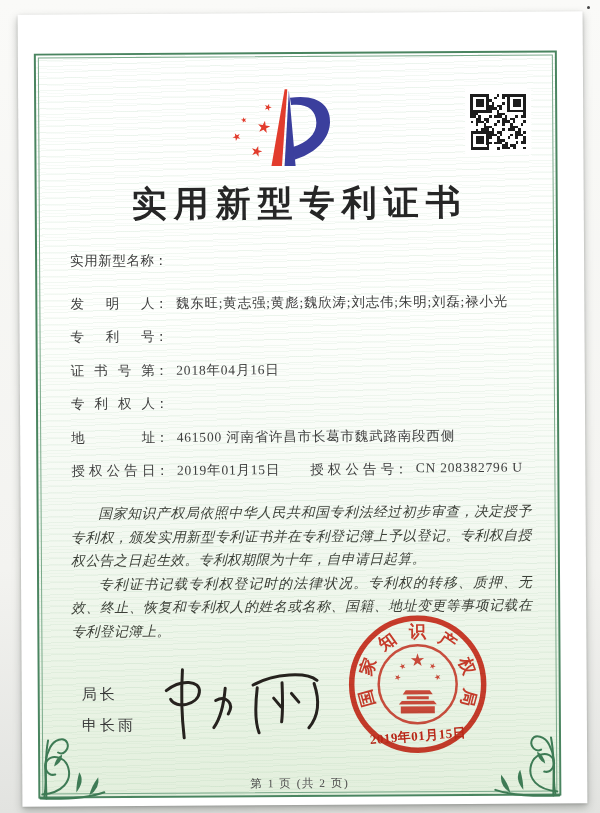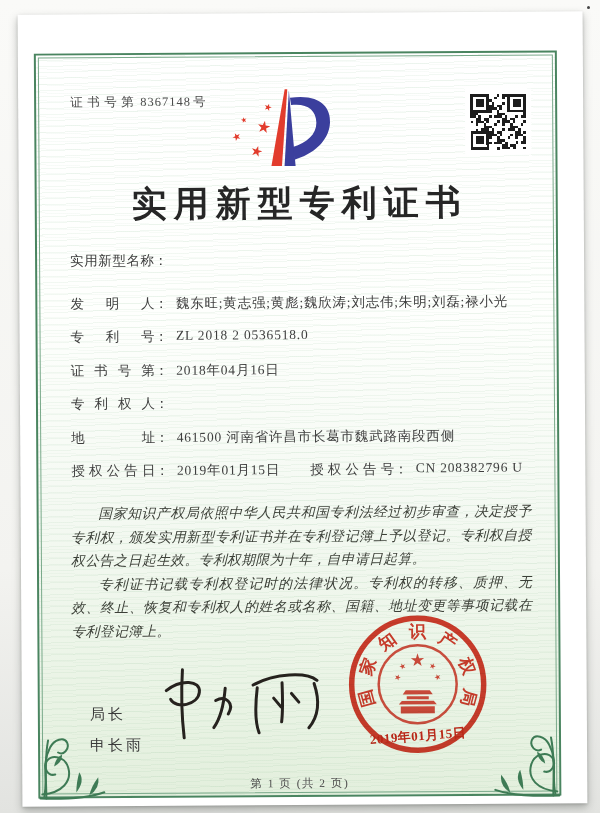--- a/index.html
+++ b/index.html
@@ -33,22 +33,22 @@
   .row.first{margin-bottom:9px;}
   .flabel{display:inline-block;width:84px;text-align:justify;text-align-last:justify;letter-spacing:0;}
   .colon{margin:0 8px 0 0;}
   .fvalue{letter-spacing:0.8px;white-space:nowrap;}
   .grant-gap{width:30px;flex:none;}
 
   .paragraphs{position:absolute;left:32px;right:26px;top:447px;
     font-size:13.8px;line-height:23.5px;color:#3c4038;font-style:italic;letter-spacing:0.4px;}
   .paragraphs p{margin:0;text-indent:2em;text-align:justify;}
 
-  .signer{position:absolute;left:50px;top:630px;font-size:15px;color:#3a3a3a;
-    font-family:Liberation Sans, sans-serif;letter-spacing:3px;margin-top:20px;}
+  .signer{position:absolute;left:42px;top:630px;font-size:15px;color:#3a3a3a;
+    font-family:Liberation Sans, sans-serif;letter-spacing:3px;}
   .signer div{margin-bottom:12px;}
   .signature{position:absolute;left:112px;top:605px;transform:rotate(-2deg);}
 
   .seal{position:absolute;left:303px;top:556px;width:150px;height:150px;mix-blend-mode:multiply;}
   .seal svg{opacity:.93;}
   .seal-date{position:absolute;left:0;width:150px;top:118px;text-align:center;
     color:#cf2a1b;font-size:13px;font-weight:700;letter-spacing:0.5px;transform:rotate(-4deg);}
 
   .flourish{position:absolute;bottom:-5px;}
   .flourish.left{left:-6px;}
@@ -60,23 +60,20 @@
 </head>
 <body>
 
 <div class="photo">
   <div class="speck"></div>
 
   <div class="paper">
     <div class="frame">
       <div class="inner">
 
-        <div class="cert-no">
-          <span class="sp">证书号第</span><span class="num">8367148</span><span class="sp">号</span>
-        </div>
 
         <svg class="logo" width="150" height="84" viewBox="0 0 130 80">
           <defs>
             <polygon id="star" points="0,-1 0.225,-0.309 0.951,-0.309 0.363,0.118 0.588,0.809 0,0.382 -0.588,0.809 -0.363,0.118 -0.951,-0.309 -0.225,-0.309"></polygon>
           </defs>
           <g fill="#e23c2d">
             <use href="#star" transform="translate(41,22) rotate(18) scale(3.6)"></use>
             <use href="#star" transform="translate(18,34) rotate(-14) scale(2.8)"></use>
             <use href="#star" transform="translate(37,41) rotate(10) scale(6.2)"></use>
             <use href="#star" transform="translate(11,50) rotate(-26) scale(4.0)"></use>
@@ -117,21 +114,20 @@
               <span class="colon">：</span>
           </div>
           <div class="row">
             <span class="flabel">发明人</span>
               <span class="colon">：</span>
             <span class="fvalue">魏东旺;黄志强;黄彪;魏欣涛;刘志伟;朱明;刘磊;禄小光</span>
           </div>
           <div class="row">
             <span class="flabel">专利号</span>
               <span class="colon">：</span>
-            <span class="fvalue">ZL 2018 2 0536518.0</span>
           </div>
           <div class="row">
             <span class="flabel">证书号第</span>
               <span class="colon">：</span>
             <span class="fvalue">2018年04月16日</span>
           </div>
           <div class="row">
             <span class="flabel">专利权人</span>
               <span class="colon">：</span>
           </div>

